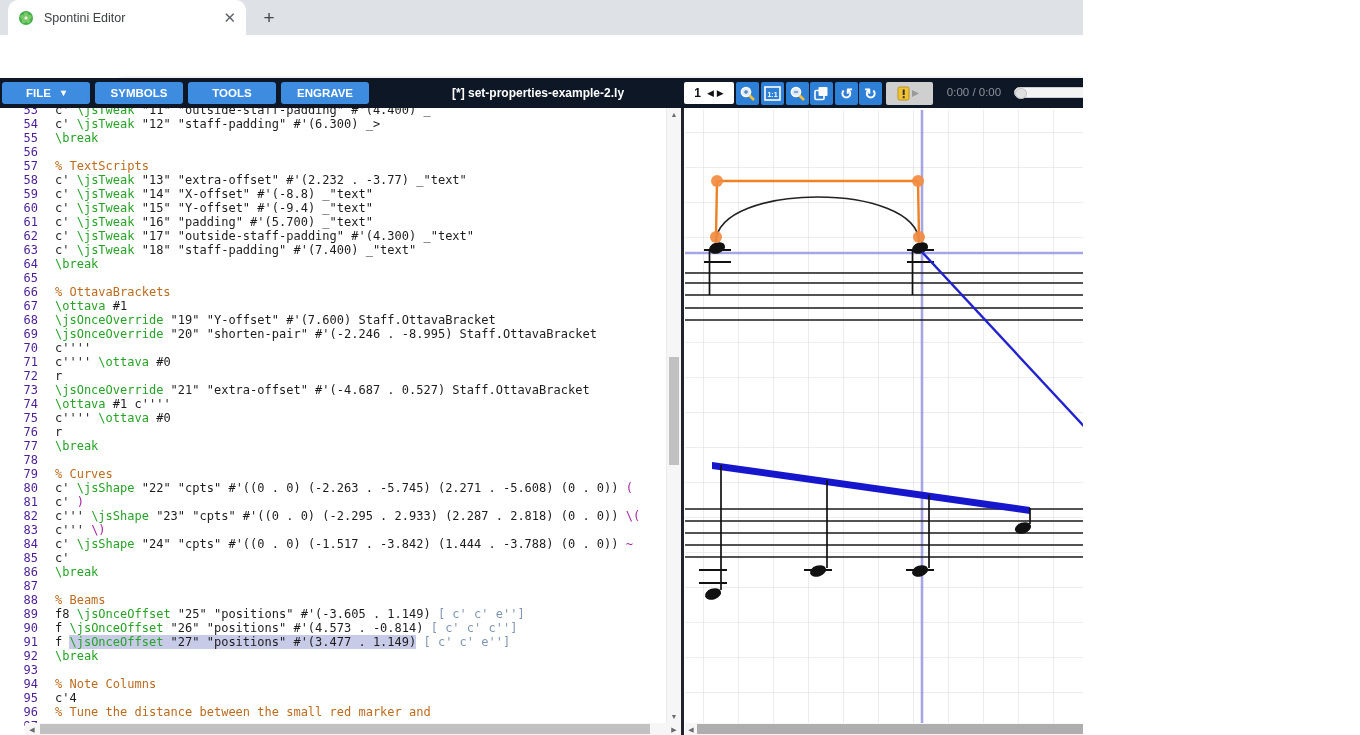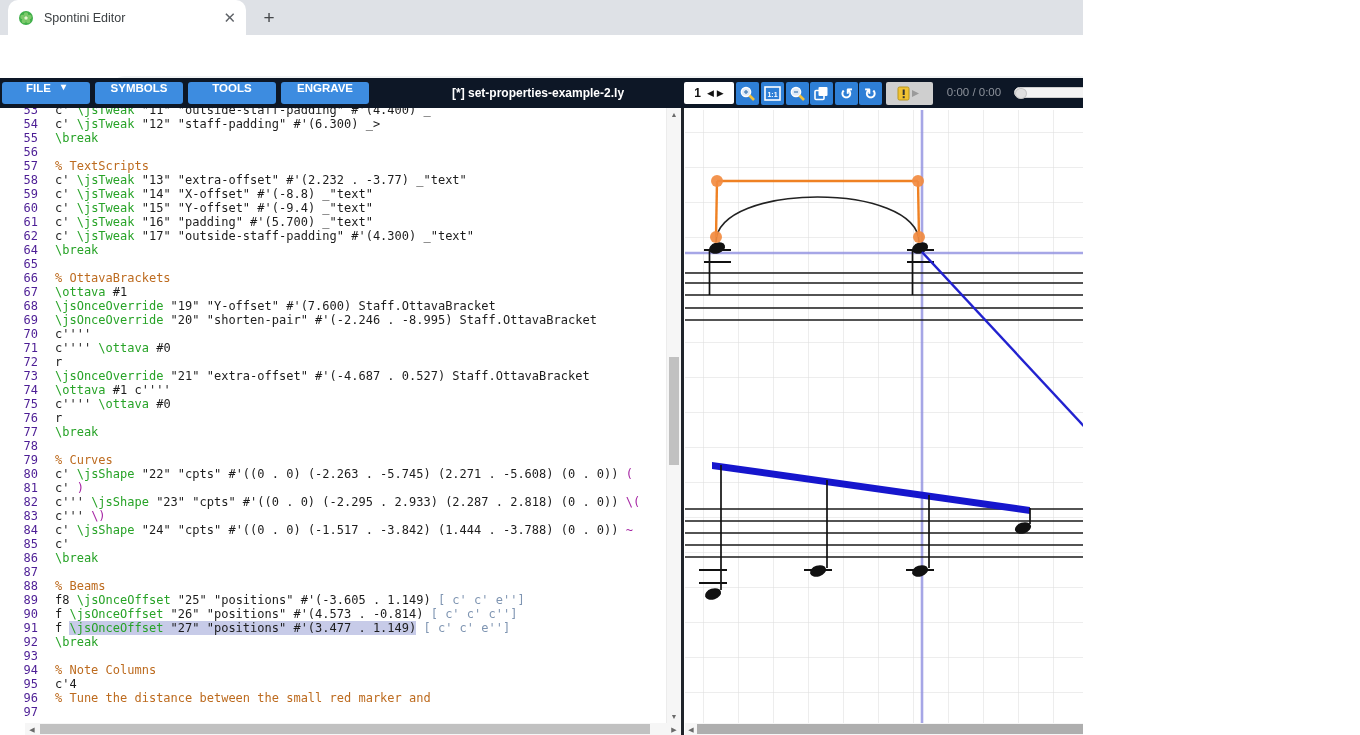--- a/index.html
+++ b/index.html
@@ -26,21 +26,21 @@
   #urltext{margin-left:10px;font-size:13.5px;color:#202124;white-space:nowrap;}
   #urltext .rest{color:#5f6368;}
   #share-ic{position:absolute;left:1194px;top:44px;}
   #star-ic{position:absolute;left:1229px;top:41px;font-size:19px;color:#5f6368;}
   #panel-ic{position:absolute;left:1270px;top:45px;}
   #avatar{position:absolute;left:1299px;top:40px;width:26px;height:26px;border-radius:50%;background:#d5d9de;overflow:hidden;}
   #menu-dots{position:absolute;left:1337px;top:43px;font-size:16px;color:#5f6368;letter-spacing:0;}
   
   #apptoolbar{position:absolute;left:0;top:78px;width:1360px;height:30px;background:#0d1726;}
   #menus{position:absolute;left:2px;top:4px;display:flex;gap:5px;}
-  .tbtn{height:22px;min-width:88px;background:#3d8ce0;border-radius:3px;color:#fff;font-weight:bold;font-size:11.5px;display:flex;align-items:flex-start;justify-content:center;padding:0 12px;box-sizing:border-box;gap:10px;}
+  .tbtn{height:22px;min-width:88px;background:#3d8ce0;border-radius:3px;color:#fff;font-weight:bold;font-size:11.5px;display:flex;align-items:center;justify-content:center;padding:0 12px;box-sizing:border-box;gap:10px;}
   .tbtn .chev{font-size:10px;margin-top:-1px;}
   #fname{position:absolute;left:452px;top:8px;color:#fff;font-weight:bold;font-size:12px;}
   #pagebox{position:absolute;left:684px;top:82px;width:50px;height:22px;background:#fff;border-radius:2px;display:flex;align-items:center;justify-content:center;gap:3px;}
   #pagebox .num{font-size:12px;font-weight:bold;color:#111;margin-right:3px;}
   #pagebox .arr{font-size:9px;color:#111;}
   .icbtn{position:absolute;top:82px;width:23px;height:23px;background:#2e7fd6;border-radius:2px;color:#fff;display:flex;align-items:center;justify-content:center;font-size:15px;font-weight:bold;}
   #exportbtn{position:absolute;left:886px;top:82px;width:47px;height:23px;background:#cfcfcf;border-radius:2px;display:flex;align-items:center;justify-content:center;}
   #timetext{position:absolute;left:936px;top:86px;width:76px;text-align:center;font-size:11.5px;color:#8d929b;}
   #progress{position:absolute;left:1014px;top:87px;width:334px;height:11px;border-radius:6px;background:#f4f4f4;border:1px solid #cfcfcf;box-sizing:border-box;}
   #progress .knob{position:absolute;left:0px;top:0px;width:10px;height:9px;border-radius:50%;background:#e0e0e0;border:1px solid #c4c4c4;}
@@ -244,20 +244,24 @@
         </div>
         <div class="cl">
           <span class="ln">61</span>
           <span class="lt"><span class="p">c' </span><span class="k">\jsTweak</span><span class="p"> "16" "padding" #'(5.700) _"text"</span></span>
         </div>
         <div class="cl">
           <span class="ln">62</span>
           <span class="lt"><span class="p">c' </span><span class="k">\jsTweak</span><span class="p"> "17" "outside-staff-padding" #'(4.300) _"text"</span></span>
         </div>
         <div class="cl">
+          <span class="ln">63</span>
+          <span class="lt"><span class="p">c' </span><span class="k">\jsTweak</span><span class="p"> "18" "staff-padding" #'(7.400) _"text"</span></span>
+        </div>
+        <div class="cl">
           <span class="ln">64</span>
           <span class="lt"><span class="k">\break</span></span>
         </div>
         <div class="cl">
           <span class="ln">65</span>
           <span class="lt"></span>
         </div>
         <div class="cl">
           <span class="ln">66</span>
           <span class="lt"><span class="c">% OttavaBrackets</span></span>

